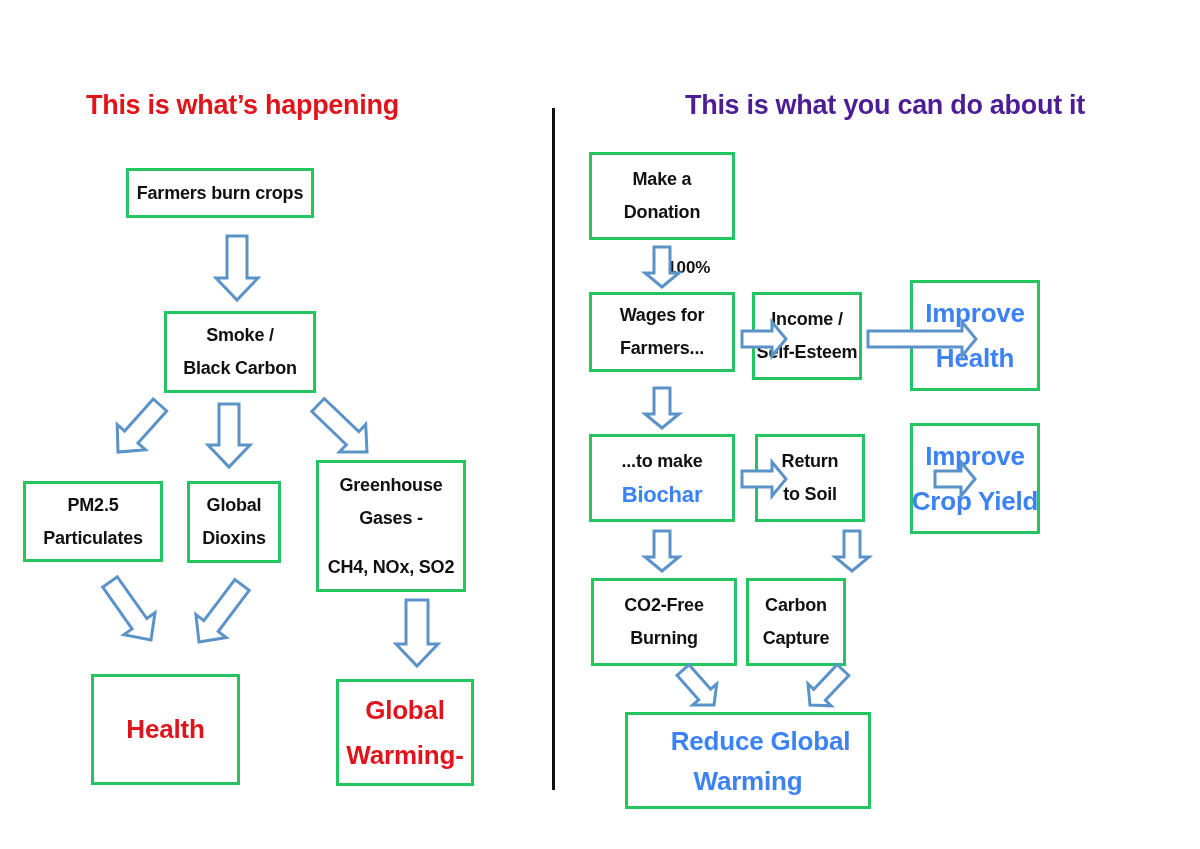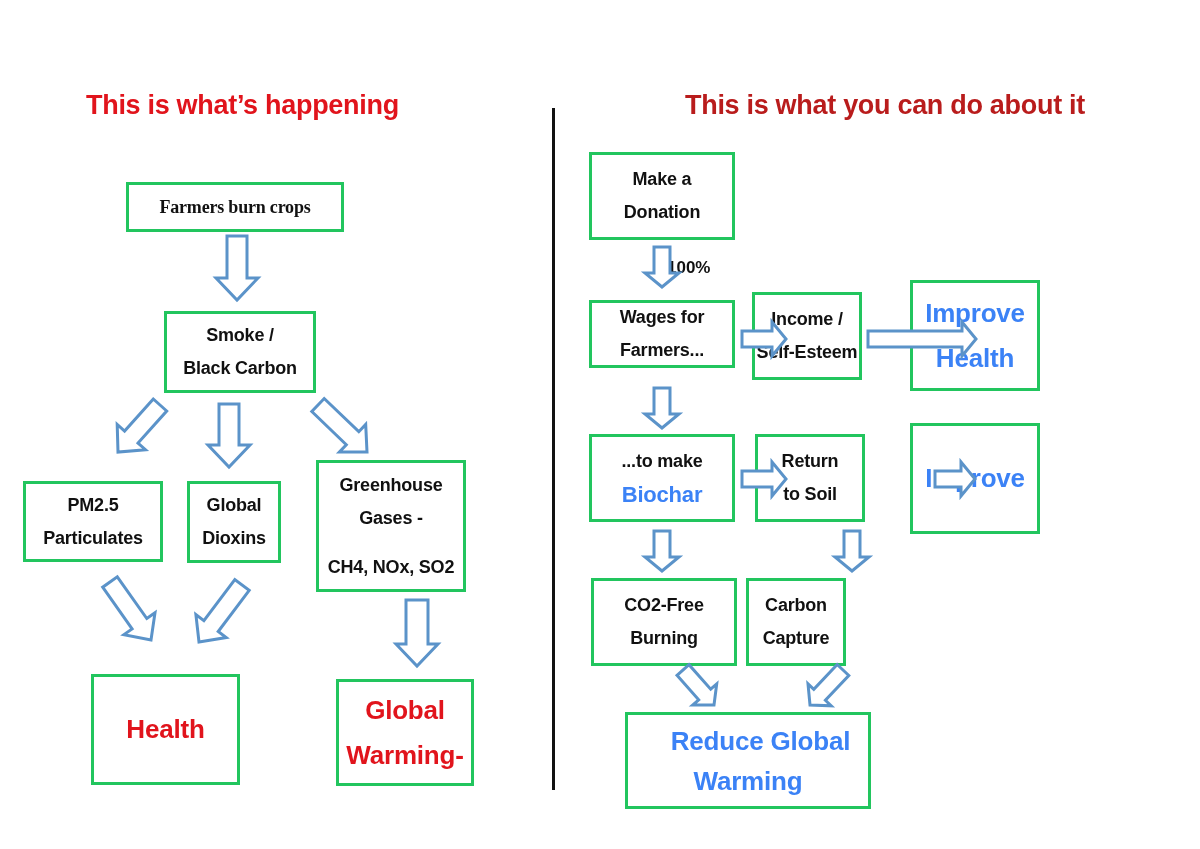--- a/index.html
+++ b/index.html
@@ -1,40 +1,40 @@
 <!DOCTYPE html>
 <html><head>
 <meta charset="utf-8">
 <style>
   html, body { margin: 0; padding: 0; background: #ffffff; }
   body { width: 1200px; height: 849px; position: relative; overflow: hidden;
          font-family: "Liberation Sans", "DejaVu Sans", sans-serif; }
   .title { position: absolute; font-weight: bold; font-size: 27px; white-space: nowrap; letter-spacing: -0.3px; }
   .title.red { color: #e1141c; }
-  .title.green { color: #b91c1c; }
+  .title.green { color: #4c1d95; }
   .divider { position: absolute; left: 552px; top: 108px; width: 3px; height: 682px; background: #111; }
   .box { position: absolute; box-sizing: border-box; border: 3px solid #22c55e; background: #fff;
          display: flex; flex-direction: column; align-items: center; justify-content: center; text-align: center; }
   .box .ln { display: block; font-weight: bold; color: #111; font-size: 18px; line-height: 33px; white-space: nowrap; letter-spacing: -0.2px; }
   .box.big .ln { font-size: 26px; line-height: 45px; }
   .box .ln.red { color: #e1141c; }
   .box .ln.green { color: #3b82f6; }
   .label { position: absolute; font-weight: bold; font-size: 17px; color: #111; white-space: nowrap; }
   svg.arrows { position: absolute; left: 0; top: 0; width: 1200px; height: 849px; pointer-events: none; }
   svg.arrows path { fill: #ffffff; stroke: #5b93c9; stroke-width: 3; stroke-linejoin: miter; }
 </style>
 </head>
 <body>
 
 <div class="title red" style="left:86px; top:90px;">This is what’s happening</div>
 <div class="title green" style="left:685px; top:90px;">This is what you can do about it</div>
 
 <div class="divider"></div>
 
-<div class="box" style="left:126px; top:182px; width:218px; height:50px;font-family:Liberation Serif, serif;">
+<div class="box" style="left:126px; top:168px; width:188px; height:50px;">
   <span class="ln">Farmers burn crops</span>
 </div>
 <div class="box" style="left:164px; top:311px; width:152px; height:82px;">
   <span class="ln">Smoke /</span>
   <span class="ln">Black Carbon</span>
 </div>
 <div class="box" style="left:23px; top:481px; width:140px; height:81px;">
   <span class="ln">PM2.5</span>
   <span class="ln">Particulates</span>
 </div>
@@ -53,21 +53,21 @@
 <div class="box big" style="left:336px; top:679px; width:138px; height:107px;">
   <span class="ln red">Global</span>
   <span class="ln red">Warming-</span>
 </div>
 
 <div class="box" style="left:589px; top:152px; width:146px; height:88px;">
   <span class="ln">Make a</span>
   <span class="ln">Donation</span>
 </div>
 <div class="label" style="left:667px; top:258px;">100%</div>
-<div class="box" style="left:589px; top:300px; width:146px; height:68px;">
+<div class="box" style="left:589px; top:292px; width:146px; height:80px;">
   <span class="ln">Wages for</span>
   <span class="ln">Farmers...</span>
 </div>
 <div class="box" style="left:752px; top:292px; width:110px; height:88px;">
   <span class="ln">Income /</span>
   <span class="ln">Self-Esteem</span>
 </div>
 <div class="box big" style="left:910px; top:280px; width:130px; height:111px;">
   <span class="ln green">Improve</span>
   <span class="ln green">Health</span>
@@ -75,20 +75,21 @@
 <div class="box" style="left:589px; top:434px; width:146px; height:88px;">
   <span class="ln">...to make</span>
   <span class="ln green" style="font-size:22px;">Biochar</span>
 </div>
 <div class="box" style="left:755px; top:434px; width:110px; height:88px;">
   <span class="ln">Return</span>
   <span class="ln">to Soil</span>
 </div>
 <div class="box big" style="left:910px; top:423px; width:130px; height:111px;">
   <span class="ln green">Improve</span>
+  <span class="ln green">Crop Yield</span>
 </div>
 <div class="box" style="left:591px; top:578px; width:146px; height:88px;">
   <span class="ln">CO2-Free</span>
   <span class="ln">Burning</span>
 </div>
 <div class="box" style="left:746px; top:578px; width:100px; height:88px;">
   <span class="ln">Carbon</span>
   <span class="ln">Capture</span>
 </div>
 <div class="box big" style="left:625px; top:712px; width:246px; height:97px;">

